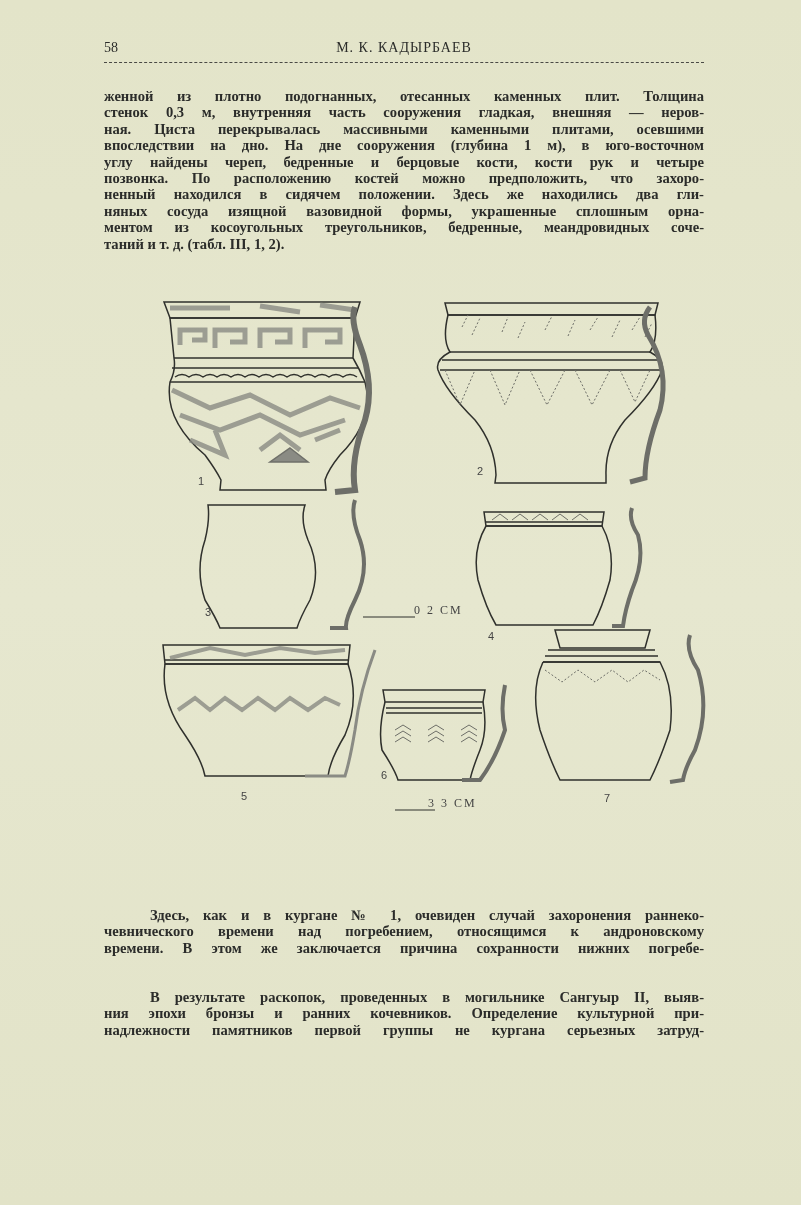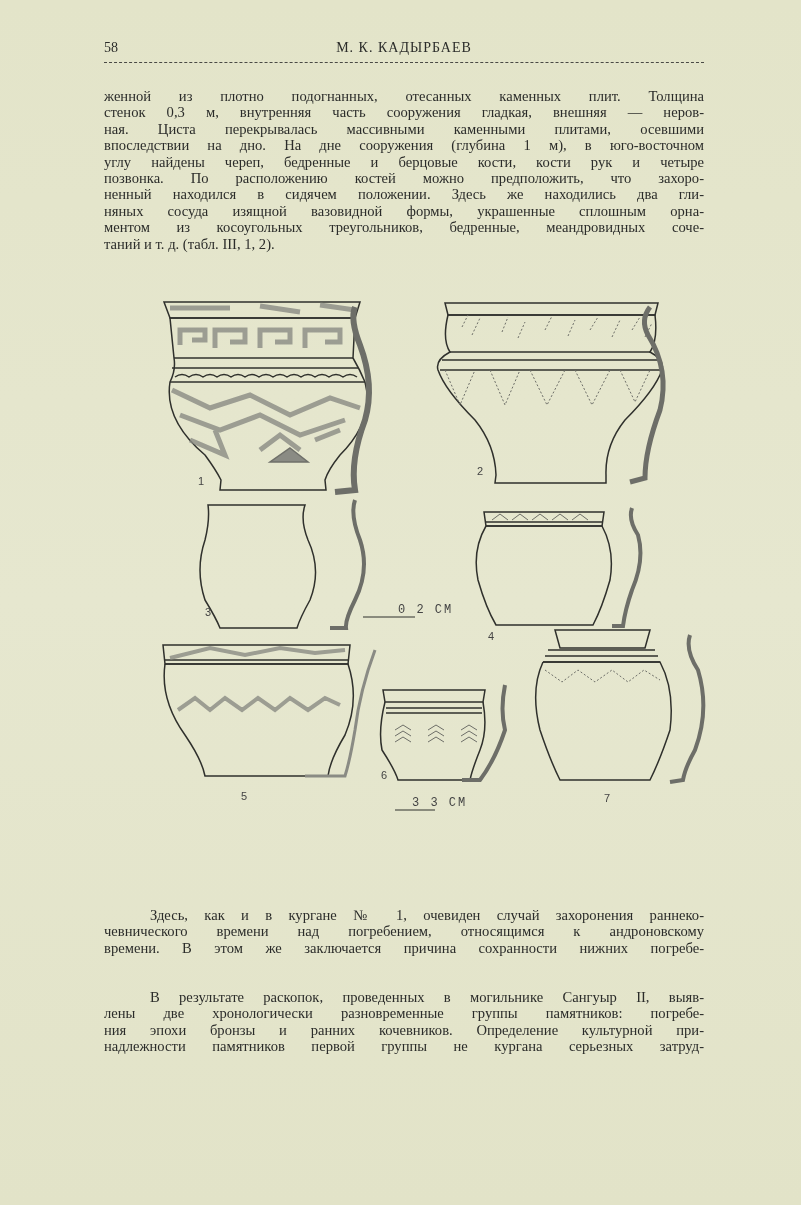--- a/index.html
+++ b/index.html
@@ -4,33 +4,33 @@
 <style>
   html,body{margin:0;padding:0;}
   body{width:801px;height:1205px;background:#e5e6cc;position:relative;overflow:hidden;
        font-family:"Liberation Serif","DejaVu Serif",serif;color:#2b2c2a;}
   .page{position:absolute;left:0;top:0;width:801px;height:1205px;
         background:linear-gradient(180deg,#e3e4c9 0%,#e6e7cf 50%,#e2e3c8 100%);}
   .header{position:absolute;left:104px;top:40px;width:600px;height:20px;}
   .page-num{position:absolute;left:0;top:0;font-size:14px;text-align:right;}
   .running-head{position:absolute;left:0;width:600px;top:0;text-align:center;font-size:14px;letter-spacing:1px;}
   .rule{position:absolute;left:104px;top:62px;width:600px;height:0;border-top:1.5px dashed #4a4a45;}
-  .text-block{position:absolute;left:104px;width:600px;font-size:14.6px;line-height:16.4px;text-align:justify;}
+  .text-block{position:absolute;left:104px;width:600px;font-size:14.6px;line-height:16.4px;text-align:justify;font-weight:bold;}
   .text-block .line{display:block;text-align:justify;text-align-last:justify;white-space:nowrap;}
   .text-block .line.last{text-align-last:left;}
   .indent{text-indent:46px;}
   #para1{top:88px;}
   #para2{top:907px;}
   #para3{top:989px;}
   .figure{position:absolute;left:150px;top:290px;width:560px;height:540px;}
   .figure svg{position:absolute;left:0;top:0;}
   .caption{position:absolute;left:104px;top:847px;width:600px;text-align:center;
            font-family:"Liberation Sans","DejaVu Sans",sans-serif;font-size:12.6px;line-height:15px;color:#3a3b38;}
   .fig-label{position:absolute;font-family:"Liberation Sans","DejaVu Sans",sans-serif;font-size:11px;color:#444;}
-  .scale-label{position:absolute;font-family:Liberation Mono, monospace;font-size:12px;color:#444;letter-spacing:2px;}
+  .scale-label{position:absolute;font-family:Liberation Serif, serif;font-size:12px;color:#444;letter-spacing:2px;margin-left:16px;}
 </style>
 </head>
 <body>
 
 <div class="page">
 
   <div class="header">
     <span class="page-num">58</span>
     <span class="running-head">М. К. КАДЫРБАЕВ</span>
   </div>
@@ -143,18 +143,17 @@
 
 
   <div class="text-block" id="para2">
     <span class="line indent">Здесь, как и в кургане № 1, очевиден случай захоронения раннеко-</span>
     <span class="line">чевнического времени над погребением, относящимся к андроновскому</span>
     <span class="line">времени. В этом же заключается причина сохранности нижних погребе-</span>
   </div>
 
   <div class="text-block" id="para3">
     <span class="line indent">В результате раскопок, проведенных в могильнике Сангуыр II, выяв-</span>
-    <span class="line">лены две хронологически разновременные группы памятников: погребе-</span>
     <span class="line">ния эпохи бронзы и ранних кочевников. Определение культурной при-</span>
     <span class="line">надлежности памятников первой группы не кургана серьезных затруд-</span>
   </div>
 
 </div>
 
 </body></html>

